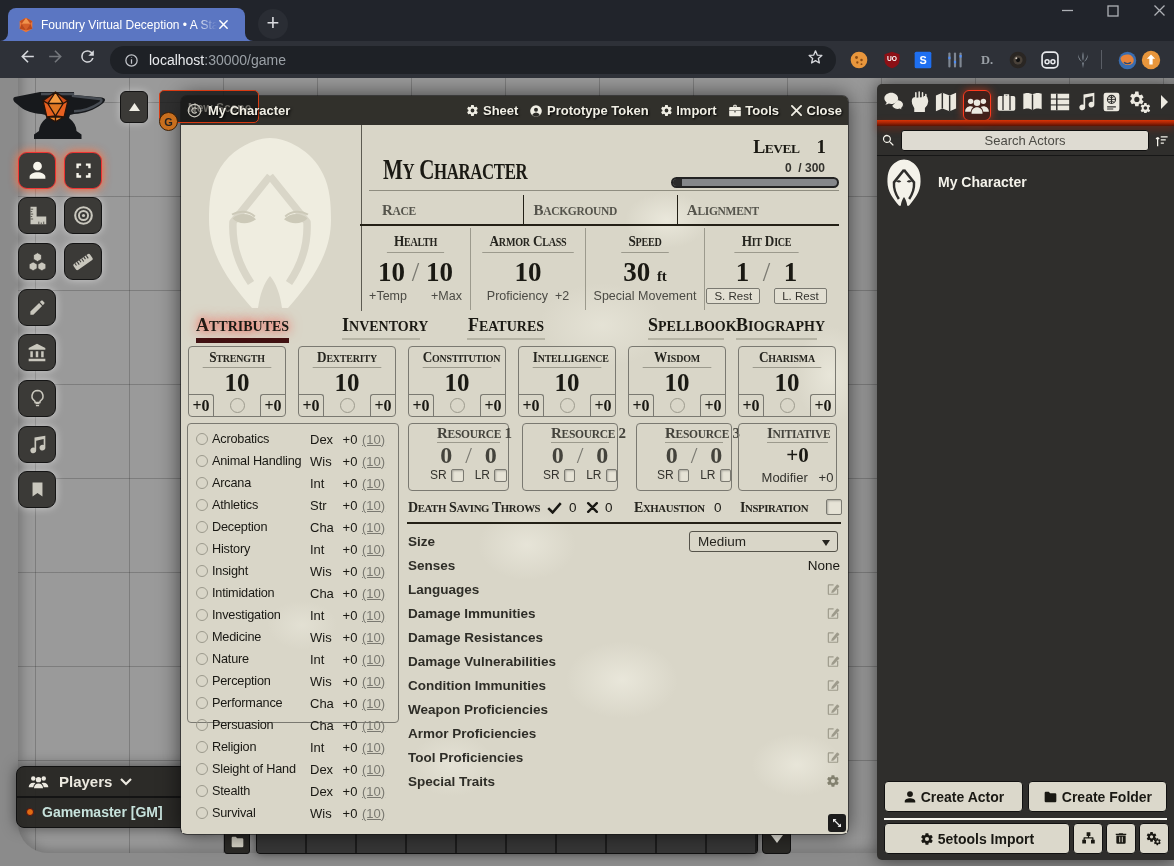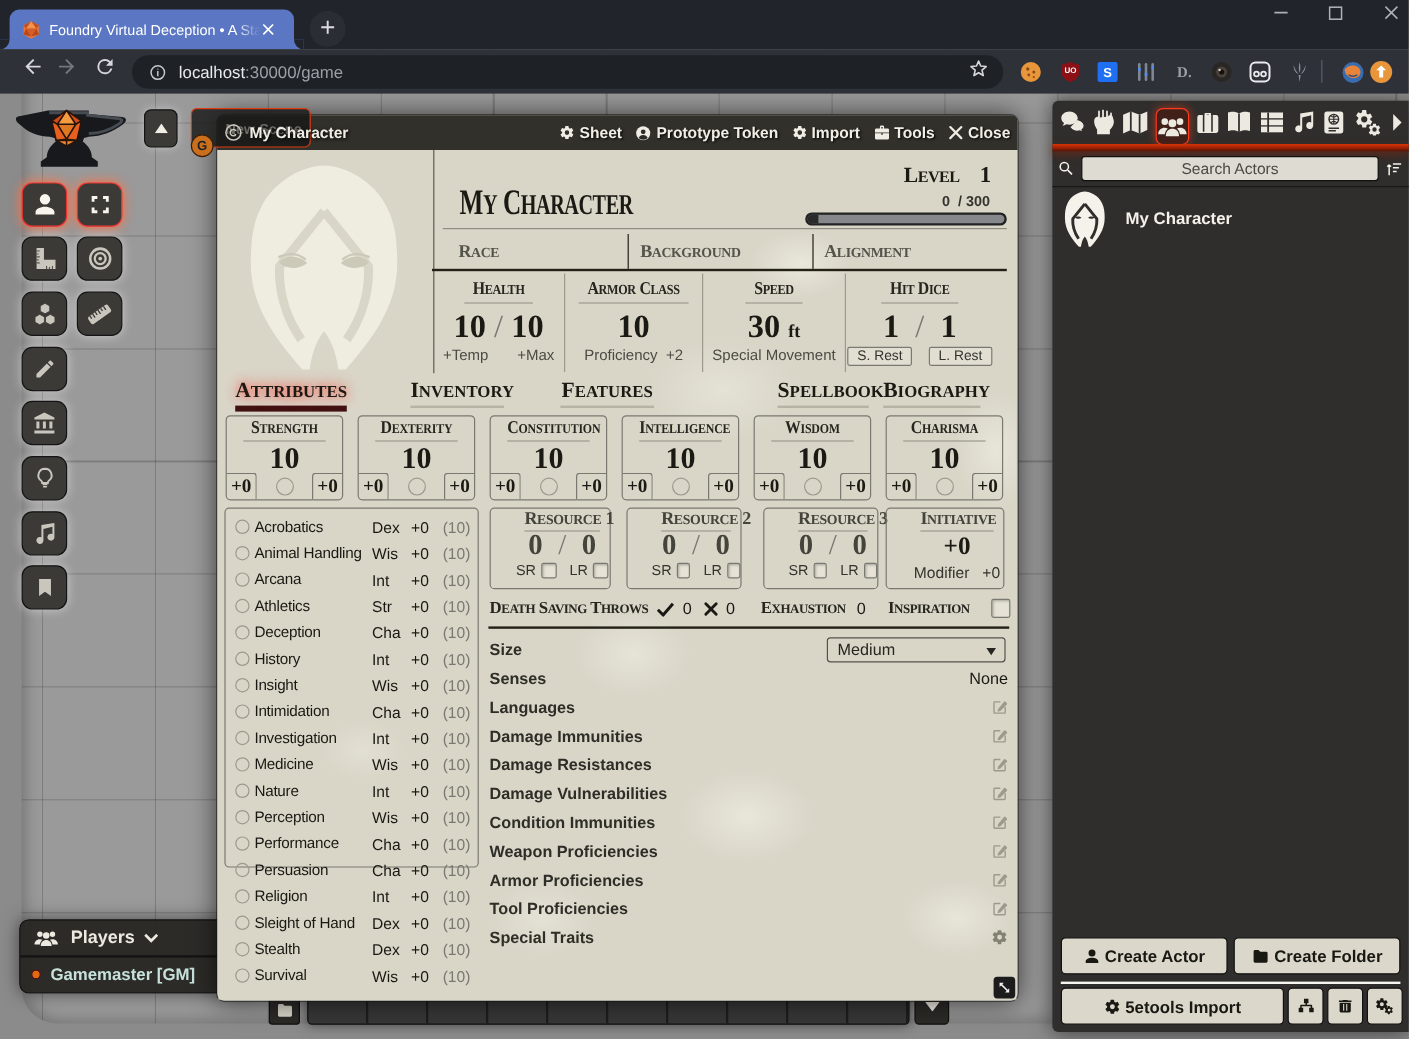--- a/index.html
+++ b/index.html
@@ -107,21 +107,21 @@
   .abb:last-child { border-top:1px solid #7a7971; border-left:1px solid #7a7971; border-radius:3px 0 0 0; }
   .abc { flex:1; display:flex; justify-content:center; }
   .abc:after { content:""; width:13px; height:13px; border:1.5px solid #9c9a8d; border-radius:50%; }
   
   #skills { position:absolute; left:5px; top:298px; width:212px; height:300px; border:1px solid #7a7971; border-radius:4px; padding-top:4px; }
   .sk { height:22px; display:flex; align-items:center; padding:0 6px 0 8px; }
   .rad { width:12px; height:12px; border:1.5px solid #9c9a8d; border-radius:50%; flex:none; }
   .skn { font-size:12.7px; margin-left:4px; flex:1; color:#191813; letter-spacing:-0.2px; }
   .ska { font-size:13px; width:28px; color:#191813; }
   .skm { font-size:13px; width:24px; text-align:center; color:#191813; }
-  .skp { font-size:13px; width:30px; text-align:right; color:#7a7971; }
+  .skp { font-size:13px; width:30px; text-align:left; color:#7a7971;text-decoration:underline; }
   
   .res { position:absolute; top:298px; height:68px; border:1px solid #7a7971; border-radius:4px; text-align:center;padding-left:20px; }
   .resh { font-family:"Liberation Serif",serif; font-weight:bold; font-size:15px; color:#44433c; margin:1px 8px 0; border-bottom:1px solid #9c9a8d; height:18px; white-space:nowrap; letter-spacing:-0.3px; }
   .resh small { font-size:11.5px; }
   .resv { font-family:"Liberation Serif",serif; font-weight:bold; font-size:24px; color:#44433c; line-height:24px; }
   .rsl { font-weight:normal; color:#7a7971; margin:0 7px; }
   .resf { display:flex; align-items:center; justify-content:center; font-size:12px; color:#34332e; margin-top:1px; }
   .chk { width:13px; height:13px; border:1px solid #7a7971; background:#e6e3d6; border-radius:2px; margin-left:4px; box-shadow:inset 1px 1px 2px rgba(0,0,0,0.25); }
   .resv2 { font-family:"Liberation Serif",serif; font-weight:bold; font-size:21px; color:#1a1913; line-height:25px; }
   .resf2 { font-size:13px; color:#34332e; margin-top:2px; }

